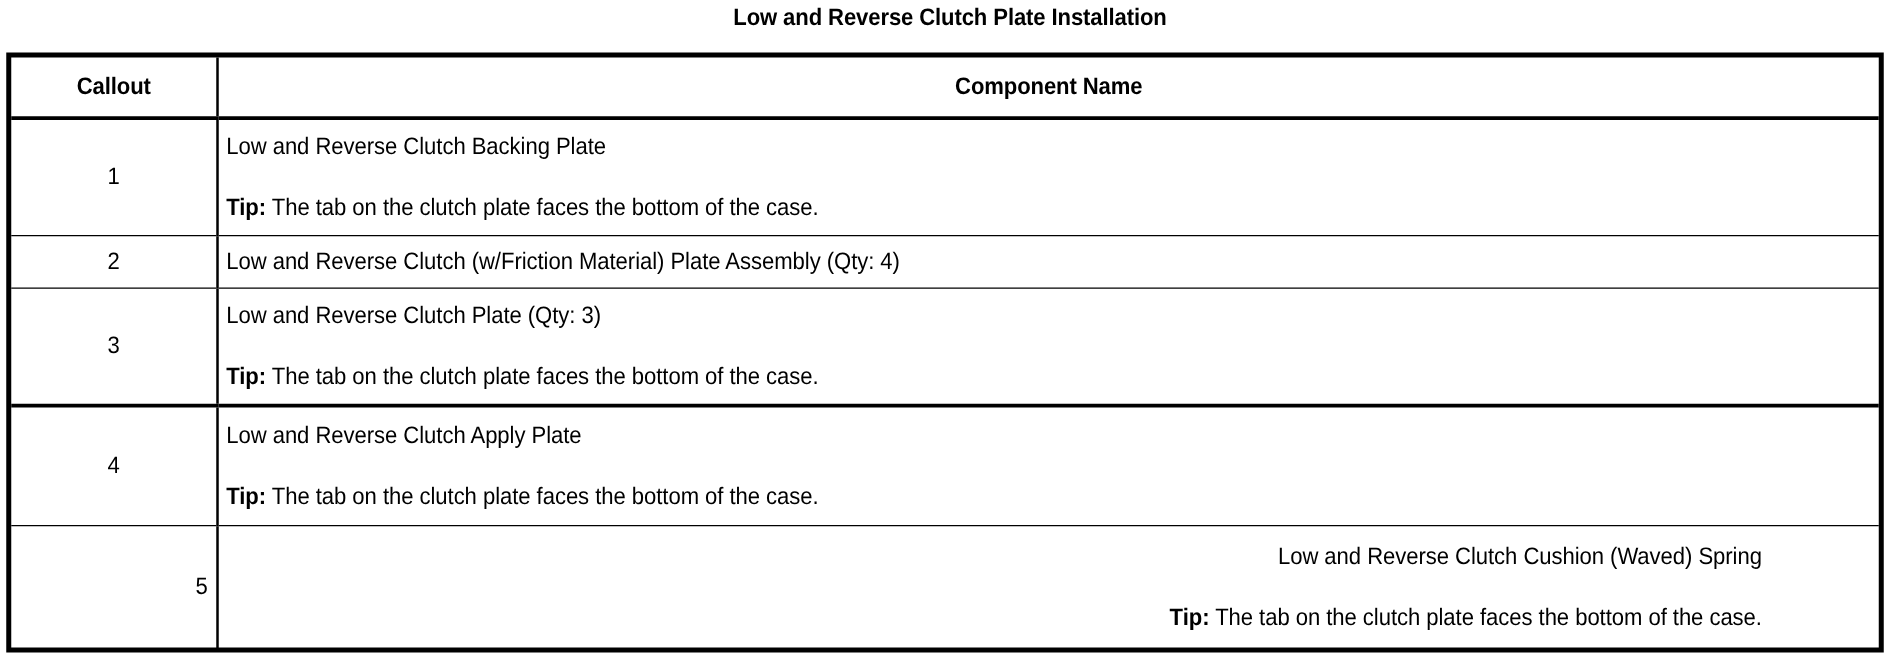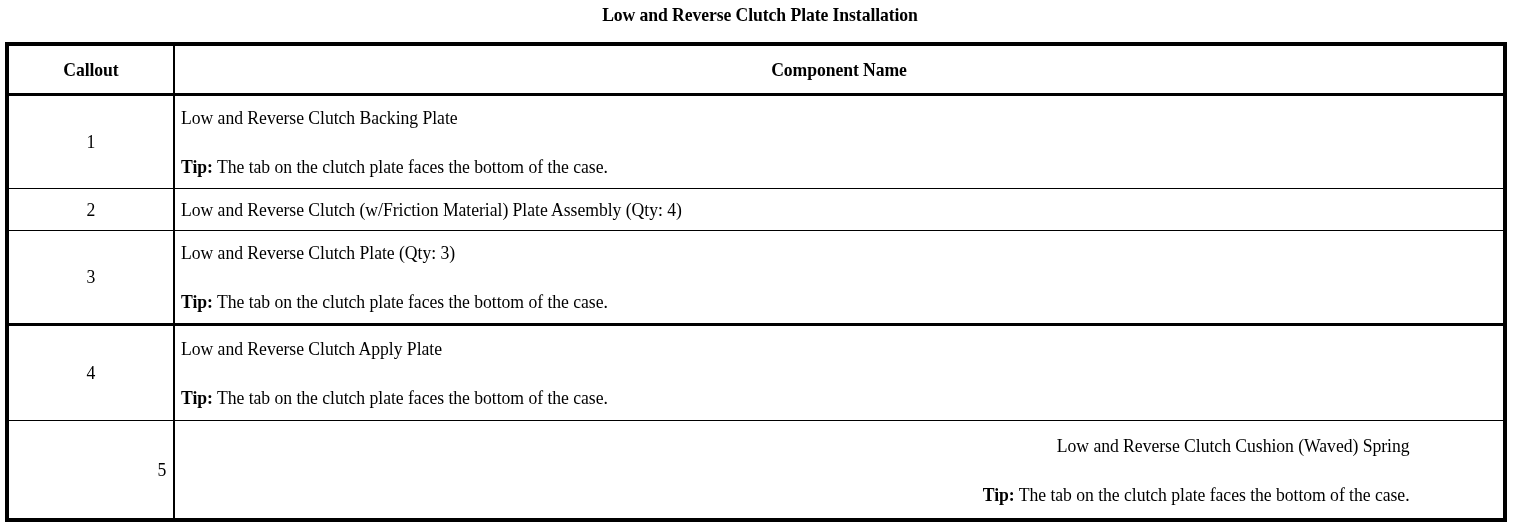--- a/index.html
+++ b/index.html
@@ -14,21 +14,20 @@
     font-family: "Liberation Sans", "DejaVu Sans", sans-serif;
     color: #000000;
     -webkit-font-smoothing: none;
   }
 
   .page {
     position: relative;
     width: 1520px;
     height: 433px;
     box-sizing: border-box;
-    font-family: Liberation Serif, serif;
   }
 
   
   .doc-title {
     position: absolute;
     left: 0;
     top: 2px;
     width: 1520px;
     text-align: center;
     font-size: 19px;

